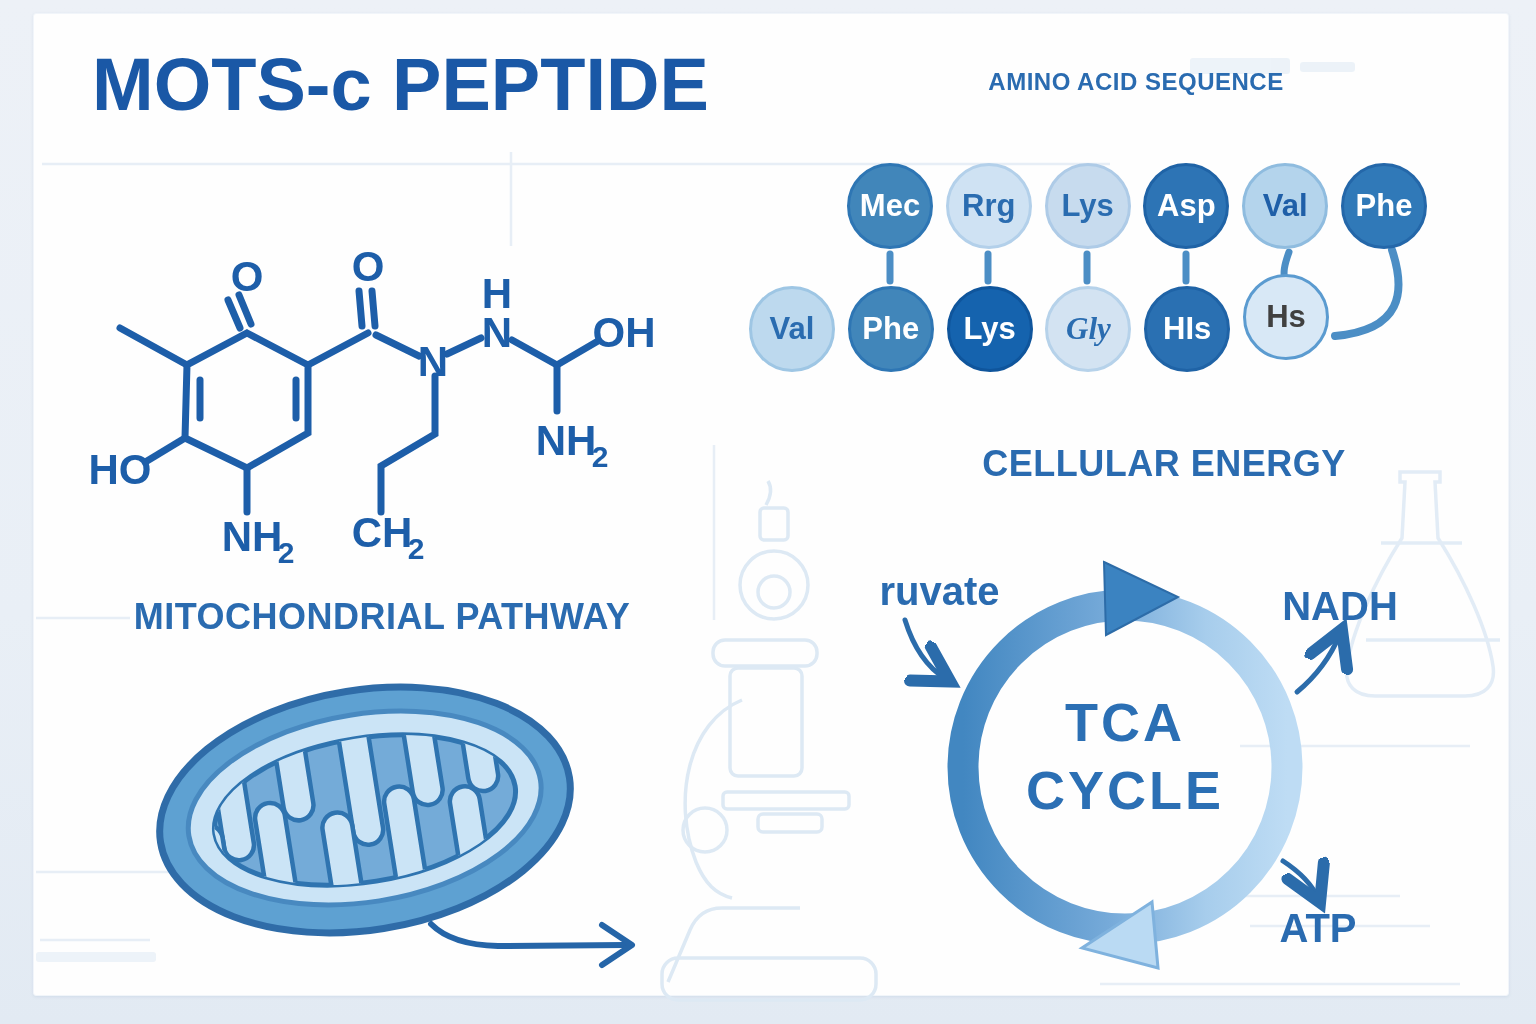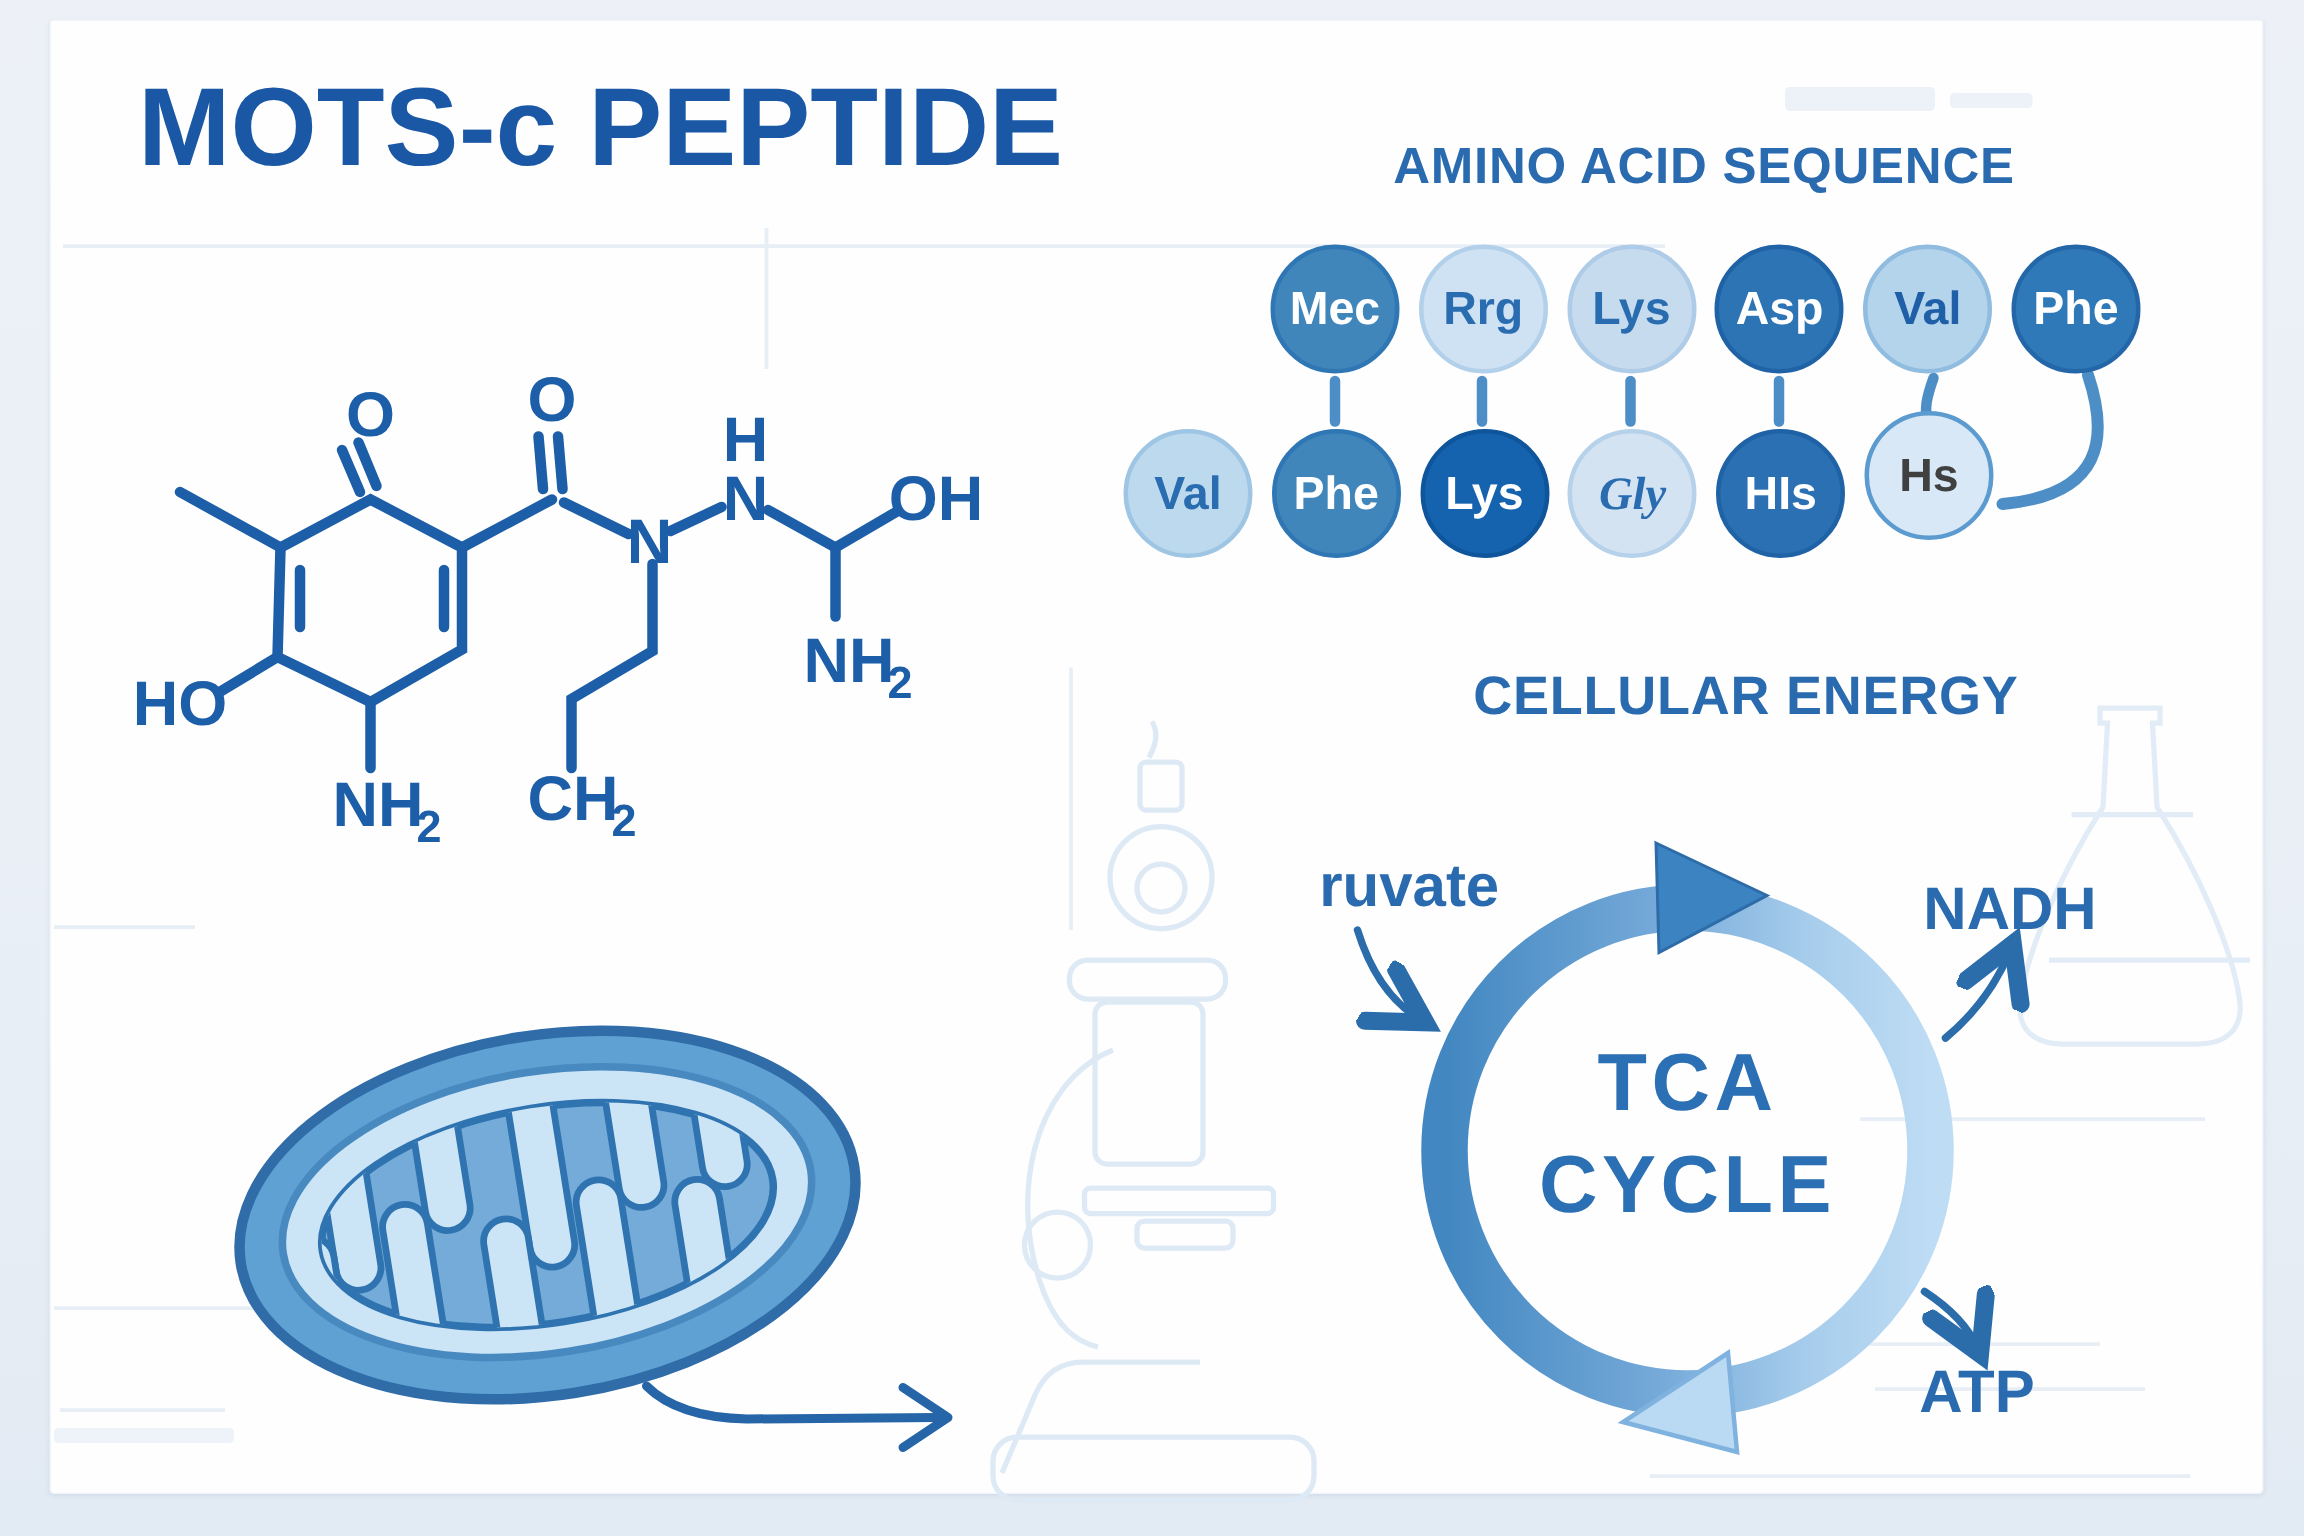--- a/index.html
+++ b/index.html
@@ -7,21 +7,21 @@
         overflow:hidden;font-family:"Liberation Sans",sans-serif;}
   .card{position:absolute;left:33px;top:13px;width:1474px;height:981px;background:#fefefe;
         border:1px solid #f1f5fa;border-radius:3px;box-shadow:0 1px 3px rgba(160,180,205,.25);}
   .decor{position:absolute;left:0;top:0;z-index:1;}
   .layer{position:absolute;left:0;top:0;z-index:2;}
   .title{position:absolute;left:92px;top:42px;z-index:3;font-size:74px;font-weight:700;
          color:#1a58a6;letter-spacing:0px;white-space:nowrap;}
   .sec-h{position:absolute;z-index:3;font-weight:700;color:#2a6bb0;letter-spacing:.5px;
          text-align:center;white-space:nowrap;}
   .h-mol{left:100px;top:190px;width:510px;font-size:34px;}
-  .h-aa{left:880px;top:92px;width:512px;font-size:34px;}
+  .h-aa{left:880px;top:68px;width:512px;font-size:24px;}
   .h-mito{left:102px;top:596px;width:560px;font-size:36px;}
   .h-en1{left:906px;top:443px;width:516px;font-size:36px;}
   .h-en2{left:870px;top:491px;width:516px;font-size:36px;}
   .aa-circle{position:absolute;z-index:3;border-radius:50%;display:flex;align-items:center;
              justify-content:center;font-weight:700;font-size:31px;box-sizing:border-box;}
   .aa-italic{font-style:italic;font-family:"Liberation Serif",serif;}
   svg text{font-family:"Liberation Sans",sans-serif;}
   .atom{font-size:42px;font-weight:700;fill:#1d5ea9;}
   .atom-sub{font-size:30px;font-weight:700;fill:#1d5ea9;}
   .tca-big{font-size:54px;font-weight:700;fill:#2b6fb4;letter-spacing:3px;}
@@ -73,20 +73,21 @@
     </g>
     <g stroke="#2565a8" fill="none" stroke-linecap="round" stroke-linejoin="round">
       <path d="M 431 924 Q 452 945 498 946 L 625 945" stroke-width="6"></path>
       <path d="M 602 925 L 632 945 L 602 965" stroke-width="6"></path>
     </g>
   </svg>
 
   <div class="title">MOTS-c PEPTIDE</div>
 
   <div class="sec-h h-aa">AMINO ACID SEQUENCE</div>
+  <div class="sec-h h-mito">MITOCHONDRIAL PATHWAY</div>
   <div class="sec-h h-en1">CELLULAR ENERGY</div>
 
   <svg class="layer" style="left:85px;top:250px" width="575" height="330" viewBox="85 250 575 330">
     <g stroke="#1d5ea9" stroke-width="7" stroke-linecap="round" fill="none">
 
       <path d="M247 333 L308 365 L308 433 L247 468 L185 438 L187 365 Z"></path>
 
       <line x1="200" y1="380" x2="200" y2="418"></line>
       <line x1="296" y1="380" x2="296" y2="418"></line>
 

